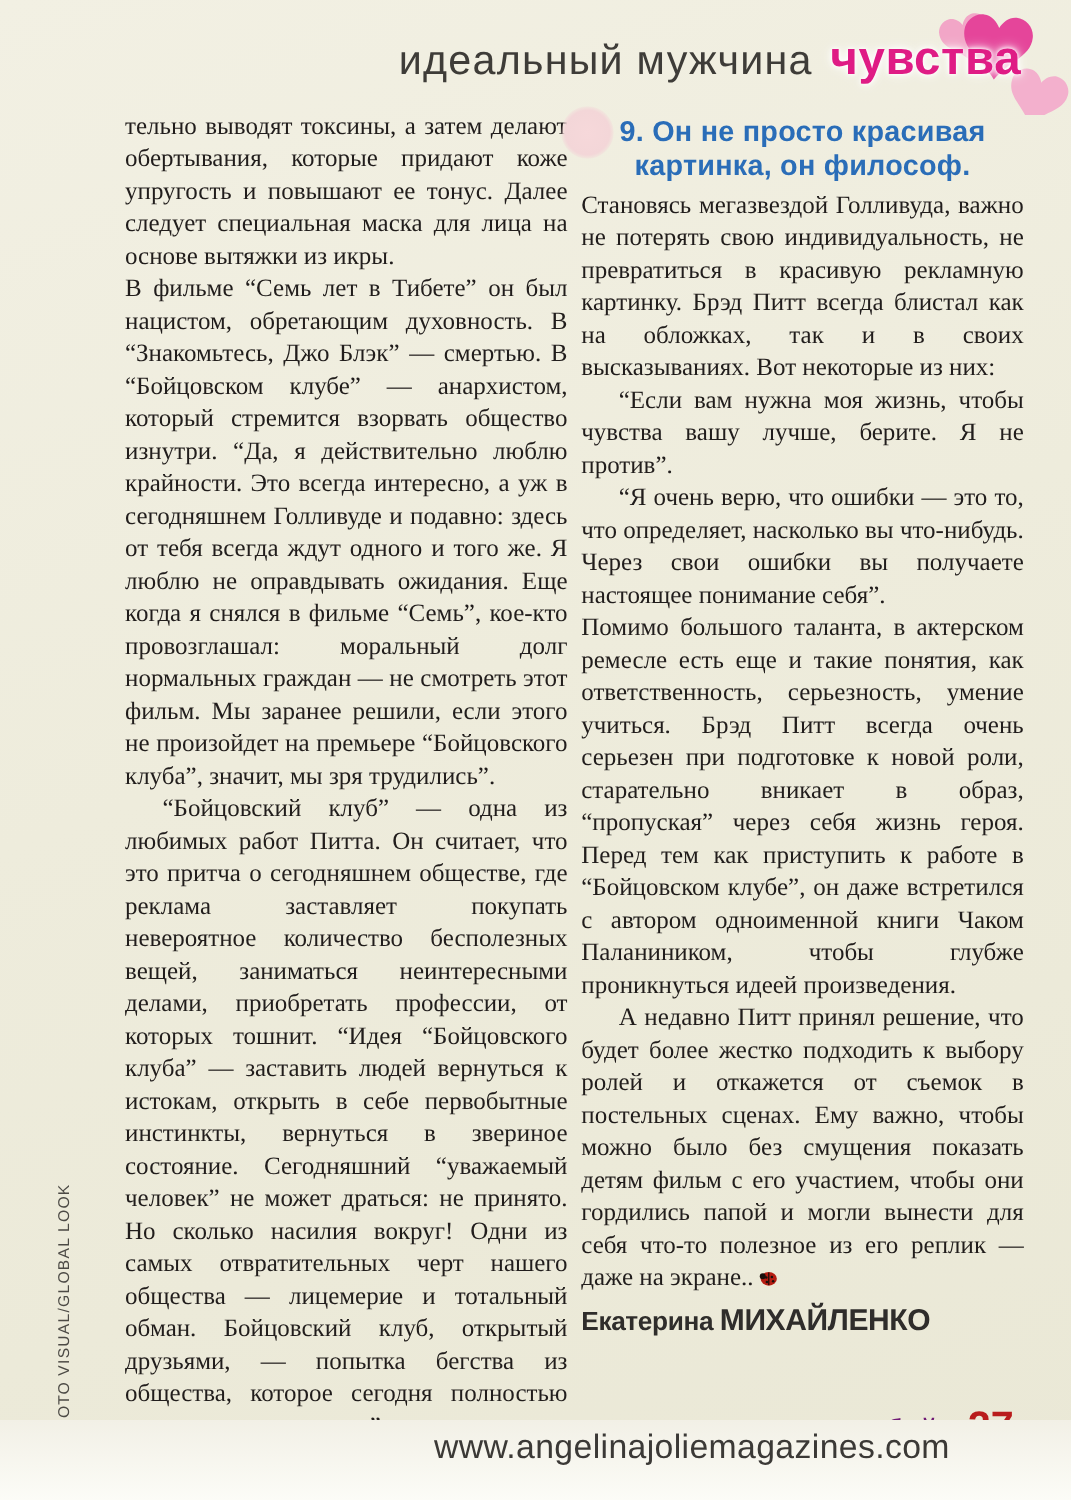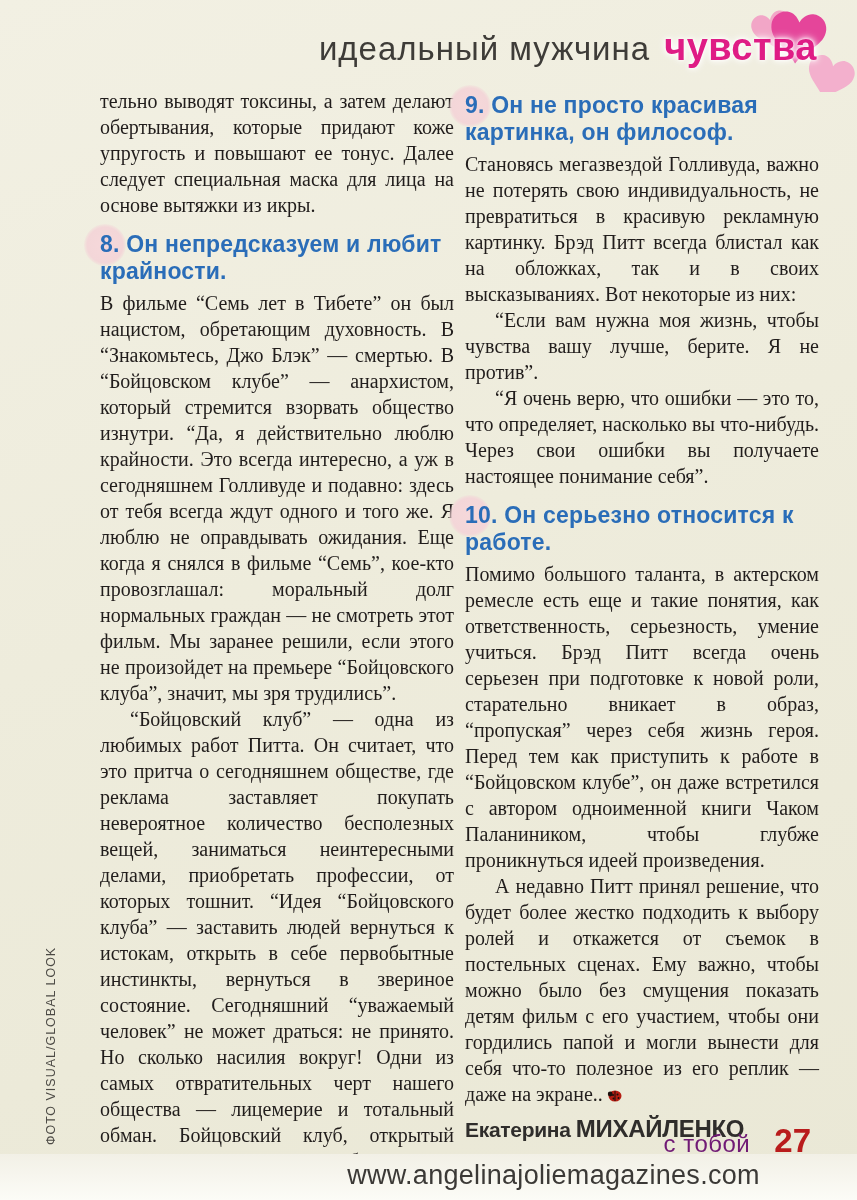--- a/index.html
+++ b/index.html
@@ -23,21 +23,21 @@
   }
   
   .col{position:absolute;width:354px;font-size:20px;line-height:26px;text-align:justify;}
   .col-left{left:100px;top:88px;}
   .col-right{left:465px;top:88px;}
   .p{margin:0;}
   .ind{text-indent:30px;}
   .h{
     position:relative;margin:13px 0 5px 0;
     font-family:"Liberation Sans",sans-serif;font-weight:700;
-    font-size:23px;line-height:27px;color:#2a6db8;text-align:left;letter-spacing:0.2px;
+    font-size:23px;line-height:27px;color:#2a6db8;text-align:center;letter-spacing:0.2px;
   }
   .h:first-child{margin-top:4px;}
   .dot{
     position:absolute;left:-16px;top:-7px;width:42px;height:42px;border-radius:50%;
     background:radial-gradient(circle,#f6d8da 0%,#f3d6d8 60%,rgba(243,214,216,0) 75%);
     z-index:0;
   }
   .h-text{position:relative;z-index:1;}
   
   .byline{
@@ -57,21 +57,21 @@
   }
   
   .folio{position:absolute;top:1122px;right:46px;white-space:nowrap;}
   .folio .tagline{
     font-family:"Liberation Sans",sans-serif;font-size:24px;color:#701a75;letter-spacing:0.5px;
   }
   .folio .pagenum{
     font-family:"Liberation Sans",sans-serif;font-size:33px;font-weight:700;color:#b91c1c;margin-left:20px;
   }
   .bottom-band{
-    position:absolute;left:0;right:0;bottom:0;height:46px;
+    position:absolute;left:0;right:0;bottom:0;height:64px;
     background:linear-gradient(#f2f0e6,#fcfcf7);
   }
   .website{
     position:absolute;left:280px;right:30px;top:6px;text-align:center;
     font-family:"Liberation Sans",sans-serif;font-size:27px;color:#3b3936;letter-spacing:0.3px;
   }
 </style>
 </head>
 <body>
 
@@ -88,40 +88,32 @@
     </g>
   </svg>
   <div class="header-text">
     <span class="section-title">идеальный мужчина</span>
     <span class="brand">чувства</span>
   </div>
 </div>
 
 <div class="col col-left">
   <p class="p">тельно выводят токсины, а затем делают обертывания, которые придают коже упругость и повышают ее тонус. Далее следует специальная маска для лица на основе вытяжки из икры.</p>
-  <h2 class="h">
-    <span class="dot"></span>
-    <span class="h-text">8. Он непредсказуем и любит крайности.</span>
-  </h2>
   <p class="p">В фильме “Семь лет в Тибете” он был нацистом, обретающим духовность. В “Знакомьтесь, Джо Блэк” — смертью. В “Бойцовском клубе” — анархистом, который стремится взорвать общество изнутри. “Да, я действительно люблю крайности. Это всегда интересно, а уж в сегодняшнем Голливуде и подавно: здесь от тебя всегда ждут одного и того же. Я люблю не оправдывать ожидания. Еще когда я снялся в фильме “Семь”, кое-кто провозглашал: моральный долг нормальных граждан — не смотреть этот фильм. Мы заранее решили, если этого не произойдет на премьере “Бойцовского клуба”, значит, мы зря трудились”.</p>
   <p class="p ind">“Бойцовский клуб” — одна из любимых работ Питта. Он считает, что это притча о сегодняшнем обществе, где реклама заставляет покупать невероятное количество бесполезных вещей, заниматься неинтересными делами, приобретать профессии, от которых тошнит. “Идея “Бойцовского клуба” — заставить людей вернуться к истокам, открыть в себе первобытные инстинкты, вернуться в звериное состояние. Сегодняшний “уважаемый человек” не может драться: не принято. Но сколько насилия вокруг! Одни из самых отвратительных черт нашего общества — лицемерие и тотальный обман. Бойцовский клуб, открытый друзьями, — попытка бегства из общества, которое сегодня полностью отчуждено от человека”.</p>
 </div>
 
 <div class="col col-right">
   <h2 class="h">
     <span class="dot"></span>
     <span class="h-text">9. Он не просто красивая картинка, он философ.</span>
   </h2>
   <p class="p">Становясь мегазвездой Голливуда, важно не потерять свою индивидуальность, не превратиться в красивую рекламную картинку. Брэд Питт всегда блистал как на обложках, так и в своих высказываниях. Вот некоторые из них:</p>
   <p class="p ind">“Если вам нужна моя жизнь, чтобы чувства вашу лучше, берите. Я не против”.</p>
   <p class="p ind">“Я очень верю, что ошибки — это то, что определяет, насколько вы что-нибудь. Через свои ошибки вы получаете настоящее понимание себя”.</p>
-  <h2 class="h">
-    <span class="dot"></span>
-    <span class="h-text">10. Он серьезно относится к работе.</span>
-  </h2>
   <p class="p">Помимо большого таланта, в актерском ремесле есть еще и такие понятия, как ответственность, серьезность, умение учиться. Брэд Питт всегда очень серьезен при подготовке к новой роли, старательно вникает в образ, “пропуская” через себя жизнь героя. Перед тем как приступить к работе в “Бойцовском клубе”, он даже встретился с автором одноименной книги Чаком Паланиником, чтобы глубже проникнуться идеей произведения.</p>
   <p class="p ind"><span>А недавно Питт принял решение, что будет более жестко подходить к выбору ролей и откажется от съемок в постельных сценах. Ему важно, чтобы можно было без смущения показать детям фильм с его участием, чтобы они гордились папой и могли вынести для себя что-то полезное из его реплик — даже на экране..</span><svg class="ladybug" viewBox="0 0 15 13" xmlns="http://www.w3.org/2000/svg">
         <ellipse cx="8" cy="7" rx="6.5" ry="5.5" fill="#b51d12"></ellipse>
         <circle cx="3.2" cy="5" r="2.4" fill="#1a0f0c"></circle>
         <line x1="8" y1="2" x2="8" y2="12" stroke="#1a0f0c" stroke-width="1"></line>
         <circle cx="6" cy="6" r="1" fill="#1a0f0c"></circle>
         <circle cx="10.5" cy="5.5" r="1" fill="#1a0f0c"></circle>
         <circle cx="11.5" cy="9" r="1" fill="#1a0f0c"></circle>
         <circle cx="6.5" cy="9.5" r="1" fill="#1a0f0c"></circle>
       </svg></p>

